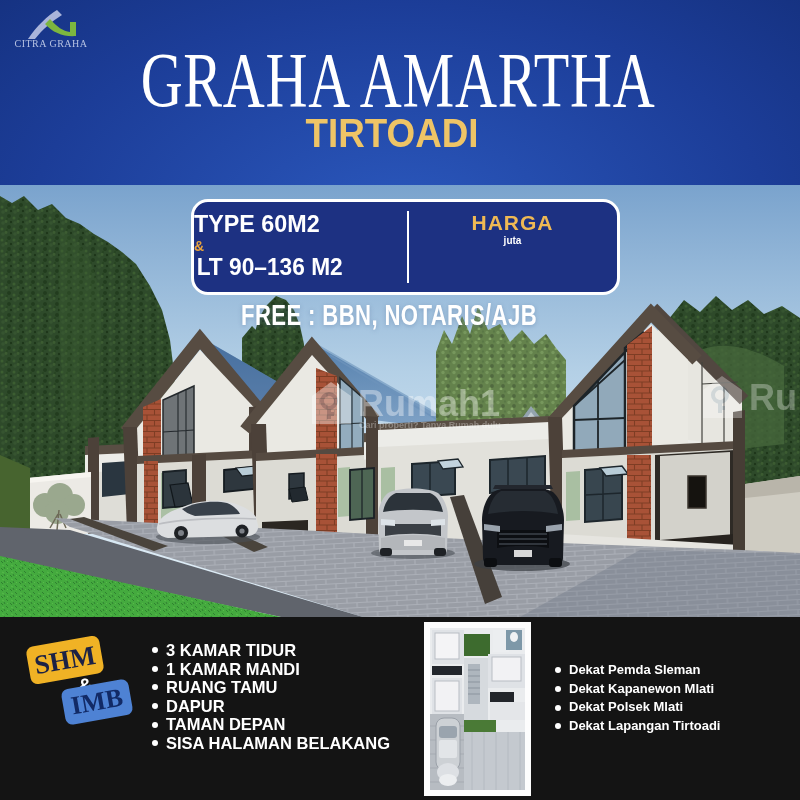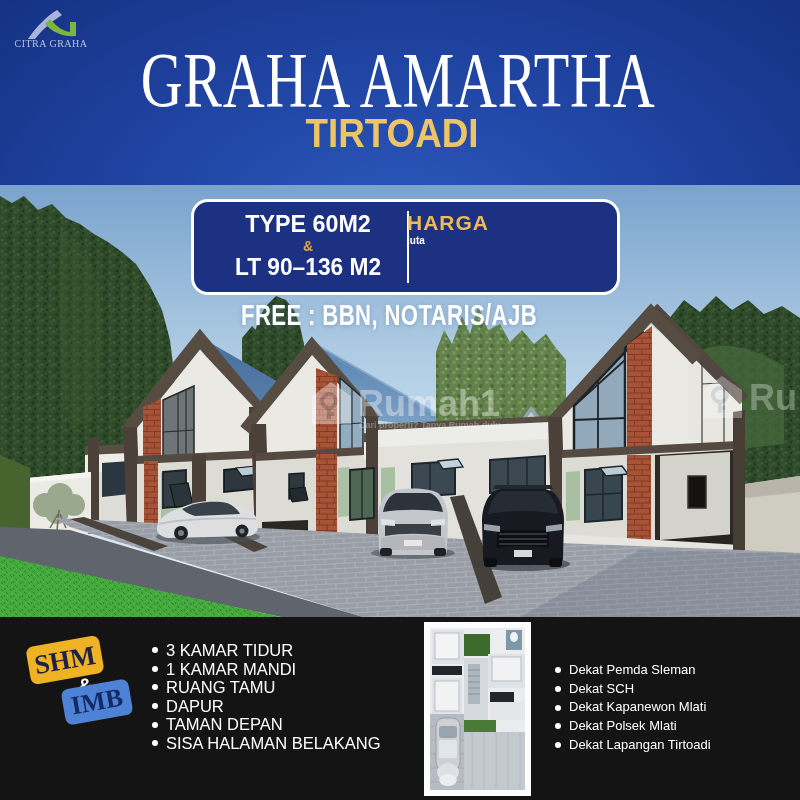--- a/index.html
+++ b/index.html
@@ -8,33 +8,33 @@
   background:radial-gradient(92% 235% at 50% 120%,#2b58bd 0%,#1c3d98 50%,#0f276b 100%)}
 .title{position:absolute;left:-2px;top:35px;width:800px;text-align:center;color:#fff;
   font-family:"Liberation Serif",serif;font-size:78px;font-weight:400;letter-spacing:1px;
   transform:scaleX(.745);transform-origin:50% 50%;white-space:nowrap}
 .subtitle{position:absolute;left:-8px;top:111px;width:800px;text-align:center;color:#eec466;
   font-size:40px;font-weight:700;letter-spacing:0px;transform:scaleX(.92);transform-origin:50% 50%;white-space:nowrap}
 .photo{position:absolute;left:0;top:185px}
 .panel{position:absolute;left:191px;top:199px;width:423px;height:90px;background:#1d3182;
   border:3px solid #fff;border-radius:17px}
 .pdiv{position:absolute;left:213px;top:9px;width:2px;height:72px;background:#fff}
-.pl{position:absolute;left:8px;top:0;width:212px;height:93px;text-align:center;color:#fff}
-.pr{position:absolute;left:213px;top:0;width:211px;height:93px;text-align:left;color:#fff}
+.pl{position:absolute;left:0;top:0;width:212px;height:93px;text-align:left;color:#fff}
+.pr{position:absolute;left:213px;top:0;width:211px;height:93px;text-align:center;color:#fff}
 .t1{margin-top:9px;font-size:23.3px;font-weight:700}
 .t2{font-size:14px;font-weight:700;color:#e8a33d;line-height:16px}
 .t3{font-size:23.3px;font-weight:700;transform:scaleX(.975);transform-origin:50% 50%}
 .h1{margin-top:9px;font-size:21px;font-weight:700;color:#efb954;letter-spacing:1px}
 .h2{font-size:42px;font-weight:700;line-height:38px;letter-spacing:2px}
 .h3{font-size:10px;font-weight:700;line-height:12px}
 .free{position:absolute;left:0;top:299px;width:778px;text-align:center;color:#fff;
   font-size:29px;font-weight:700;letter-spacing:.5px;transform:scaleX(.763);transform-origin:50% 50%;
   white-space:nowrap;text-shadow:0 1px 5px rgba(90,120,160,.45)}
 .footer{position:absolute;left:0;top:617px;width:800px;height:183px;background:#141414}
-.list{position:absolute;color:#fff;font-weight:400}
+.list{position:absolute;color:#fff;font-weight:700}
 .li{position:relative;white-space:nowrap}
 .li b{position:absolute;left:-14px;top:50%;margin-top:-3px;width:6px;height:6px;border-radius:50%;background:#fff}
 .llist{left:166px;top:641px;font-size:16.5px;line-height:18.6px}
 .rlist{left:569px;top:661px;font-size:13px;line-height:18.7px}
 .badge{position:absolute;display:flex;align-items:center;justify-content:center;
   font-family:"Liberation Serif",serif;font-weight:700;border-radius:7px}
 .shm{left:28px;top:641px;width:74px;height:38px;background:#f0b225;color:#1c2245;font-size:27px;transform:rotate(-10deg)}
 .imb{left:63px;top:684px;width:68px;height:36px;background:#4e82d4;color:#122a66;font-size:26px;transform:rotate(-10deg)}
 .amp{position:absolute;left:78px;top:674px;color:#fff;font-size:21px;font-weight:700;transform:rotate(-8deg)}
 .logo{position:absolute;left:14px;top:6px}
@@ -390,21 +390,20 @@
 <div class="li"><b></b>3 KAMAR TIDUR</div>
 <div class="li"><b></b>1 KAMAR MANDI</div>
 <div class="li"><b></b>RUANG TAMU</div>
 <div class="li"><b></b>DAPUR</div>
 <div class="li"><b></b>TAMAN DEPAN</div>
 <div class="li"><b></b>SISA HALAMAN BELAKANG</div>
 </div>
 
 <div class="list rlist">
 <div class="li"><b></b>Dekat Pemda Sleman</div>
-<div class="li"><b></b>Dekat SCH</div>
 <div class="li"><b></b>Dekat Kapanewon Mlati</div>
 <div class="li"><b></b>Dekat Polsek Mlati</div>
 <div class="li"><b></b>Dekat Lapangan Tirtoadi</div>
 </div>
 <svg style="position:absolute;left:424px;top:622px" width="107" height="174" viewBox="0 0 107 174">
 
 <rect x="0" y="0" width="107" height="174" fill="#fdfdfd"></rect>
 
 <rect x="6" y="6" width="95" height="110" fill="#cfd3d8"></rect>
 

